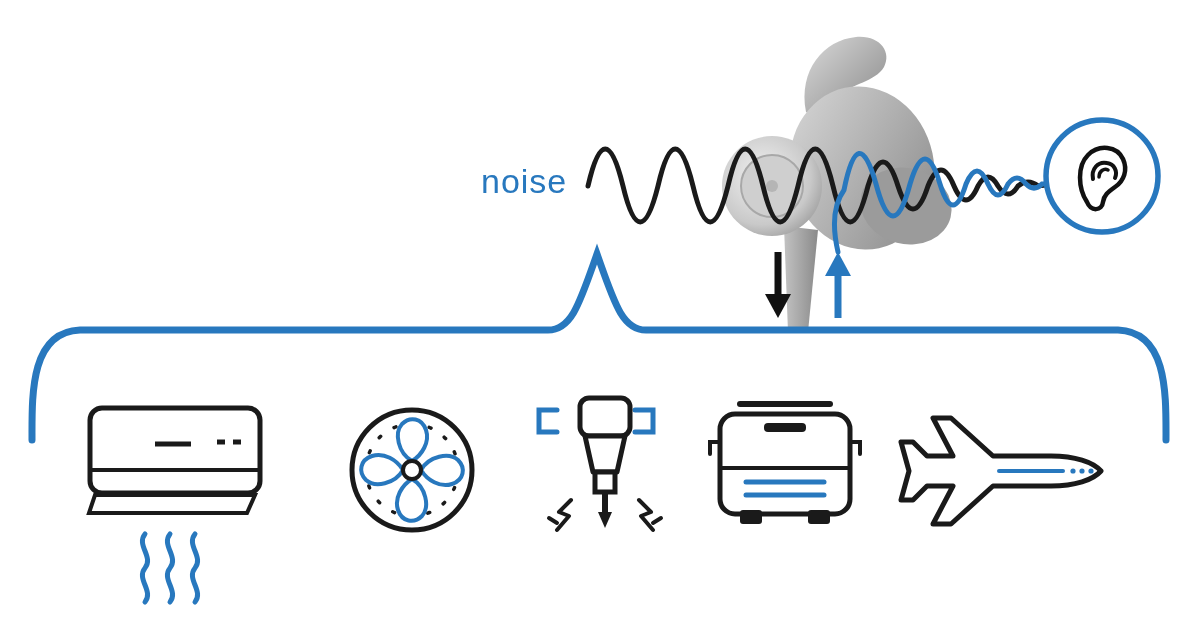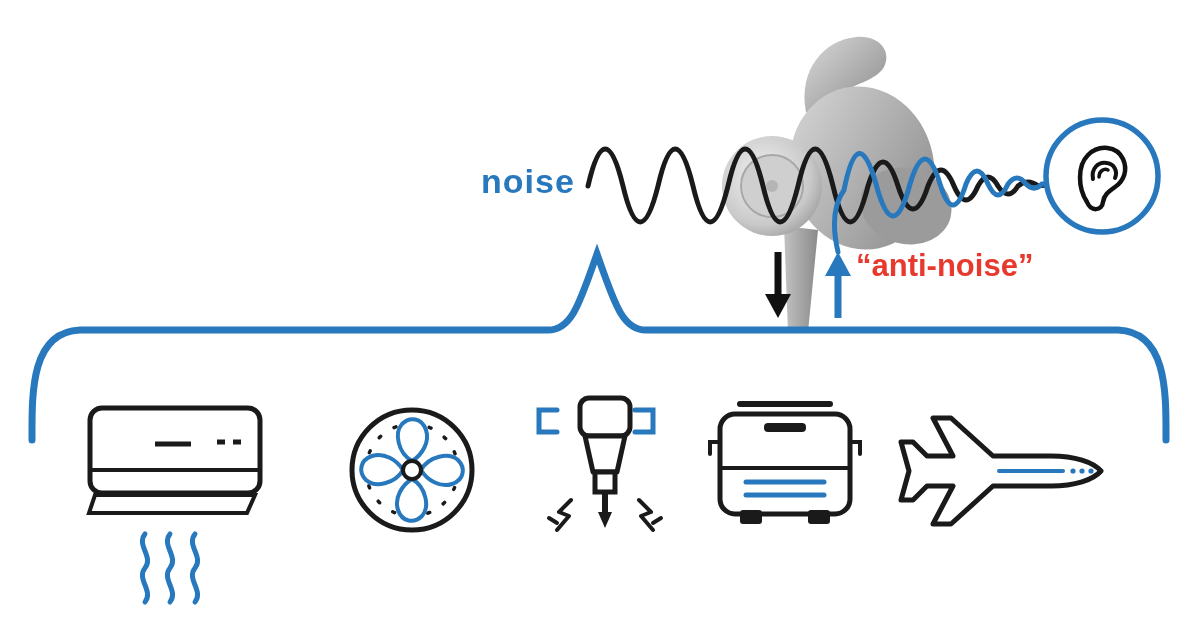--- a/index.html
+++ b/index.html
@@ -1,21 +1,21 @@
 <!DOCTYPE html>
 <html><head>
 <meta charset="utf-8">
 <style>
   html,body{margin:0;padding:0;background:#fff;}
   .stage{
     position:relative;width:1200px;height:630px;background:#ffffff;
     font-family:"Liberation Sans", sans-serif;overflow:hidden;
   }
   .stage svg{position:absolute;left:0;top:0;}
-  .label{position:absolute;font-weight:700;white-space:nowrap;}
+  .label{position:absolute;font-weight:400;white-space:nowrap;}
   .label-noise{left:481px;top:162px;font-size:34px;color:#2878be;letter-spacing:1px;}
   .label-antinoise{left:856px;top:248px;font-size:31px;color:#e8392e;}
 </style>
 </head>
 <body>
 
 <div class="stage">
 
   <svg width="1200" height="630" viewBox="0 0 1200 630">
     <defs>
@@ -123,15 +123,14 @@
     <g transform="translate(895,400)">
       <path d="M6,42 L18,42 L32,56 L58,56 L38,18 L56,18 L98,56 L156,56 C180,56 198,62 206,71 C198,80 180,86 156,86 L98,86 L56,124 L38,124 L58,86 L32,86 L18,100 L6,100 L14,71 Z" fill="#ffffff" stroke="#1a1a1a" stroke-width="5" stroke-linejoin="round"></path>
       <line x1="104" y1="71" x2="168" y2="71" stroke="#2878be" stroke-width="4" stroke-linecap="round"></line>
       <circle cx="178" cy="71" r="2.6" fill="#2878be"></circle>
       <circle cx="187" cy="71" r="2.6" fill="#2878be"></circle>
       <circle cx="196" cy="71" r="2.6" fill="#2878be"></circle>
     </g>
   </svg>
 
   <div class="label label-noise">noise</div>
-  <div class="label label-antinoise">“anti-noise”</div>
 
 </div>
 
 </body></html>

